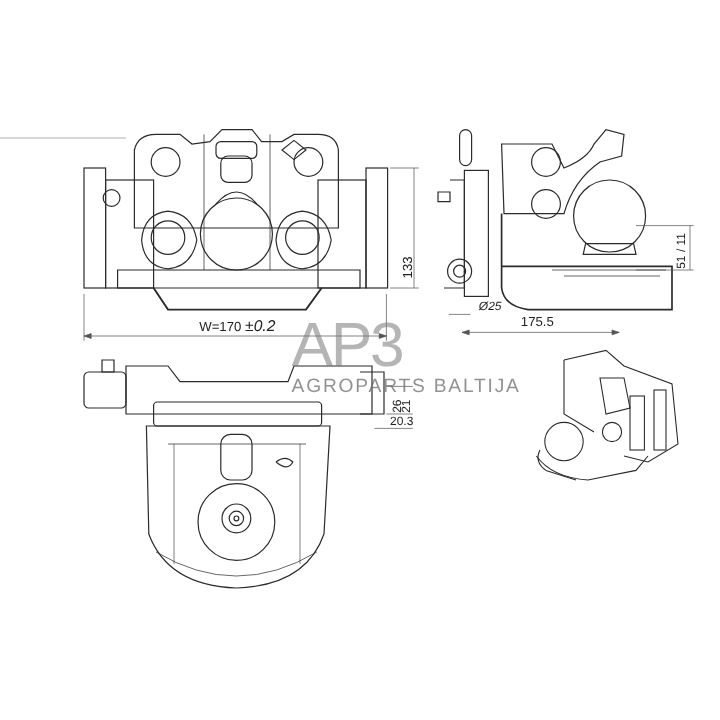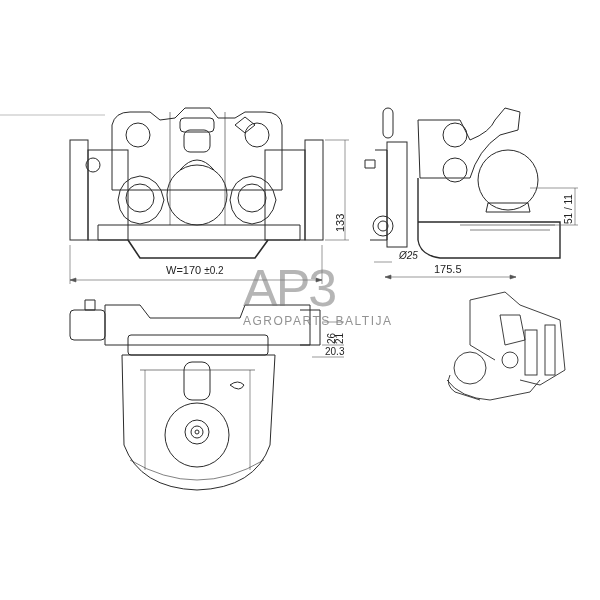--- a/index.html
+++ b/index.html
@@ -3,21 +3,21 @@
 <meta charset="utf-8">
 <style>
   html, body { margin:0; padding:0; background:#ffffff; }
   body { width:600px; height:600px; overflow:hidden; position:relative; font-family:"Liberation Sans", sans-serif; }
   .canvas { position:absolute; left:0; top:0; width:600px; height:600px; }
   svg { position:absolute; left:0; top:0; }
   .dim { position:absolute; font-size:11px; color:#222; font-family:"Liberation Sans", sans-serif; white-space:nowrap; }
   .dim.small { font-size:10px; }
   .dim.vert { transform:rotate(-90deg); transform-origin:left top; }
   .wm-logo { position:absolute; left:243px; top:262px; font-family:"Liberation Sans", sans-serif; font-weight:normal; font-size:52px; letter-spacing:-2px; color:rgba(120,120,120,0.55); line-height:1; }
-  .wm-sub { position:absolute; left:243px; top:314px; font-family:"Liberation Sans", sans-serif; font-size:12px; letter-spacing:1.5px; color:rgba(110,110,110,0.75); }
+  .wm-sub { position:absolute; left:243px; top:314px; font-family:"Liberation Sans", sans-serif; font-size:16px; letter-spacing:1.5px; color:rgba(110,110,110,0.75); }
 </style>
 </head>
 <body>
 
 <div class="canvas">
 
   <svg width="600" height="600" viewBox="0 0 600 600" fill="none" stroke="#2b2b2b" stroke-width="1">
 
     <rect x="70" y="140" width="18" height="100"></rect>
     <rect x="305" y="140" width="18" height="100"></rect>
@@ -55,21 +55,21 @@
     <line x1="322" y1="245" x2="322" y2="284"></line>
     <polygon points="70,280 76,278 76,282" fill="#555"></polygon>
     <polygon points="322,280 316,278 316,282" fill="#555"></polygon>
     <line x1="345" y1="140" x2="345" y2="240"></line>
     <line x1="325" y1="140" x2="349" y2="140"></line>
     <line x1="325" y1="240" x2="349" y2="240"></line>
     <line x1="0" y1="115" x2="105" y2="115" stroke-width="0.4"></line>
   </svg>
   <span class="dim" style="left:166px;top:264px;">
     <span>W=170</span>
-    <span style="font-size:10px;">±0.2</span>
+    <span style="font-size:13px;font-style:italic;">±0.2</span>
   </span>
   <span class="dim vert" style="left:334px;top:232px;">133</span>
 
   <svg width="600" height="600" viewBox="0 0 600 600" fill="none" stroke="#2b2b2b" stroke-width="1">
     <rect x="383" y="108" width="10" height="30" rx="5"></rect>
     <rect x="387" y="142" width="20" height="105"></rect>
     <path d="M375 150 L387 150 L387 240 L370 240"></path>
     <circle cx="383" cy="226" r="10"></circle>
     <circle cx="383" cy="226" r="5"></circle>
     <path d="M365 160 l10 0 l0 8 l-10 0 z"></path>

